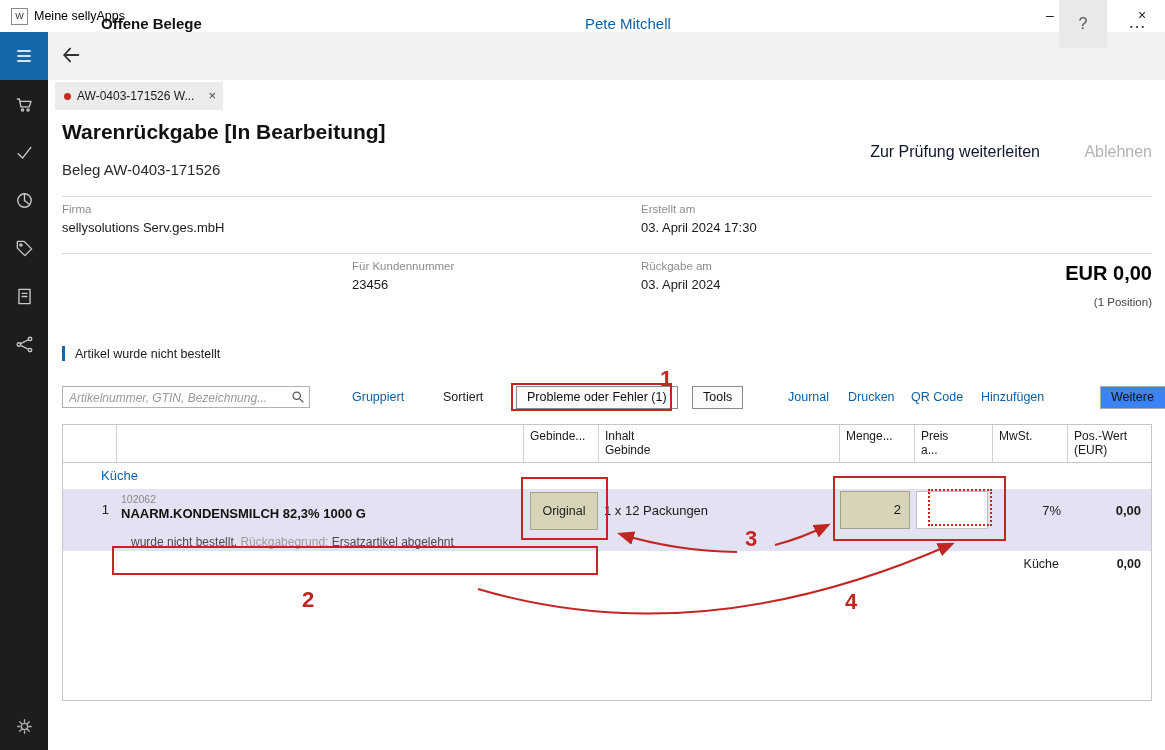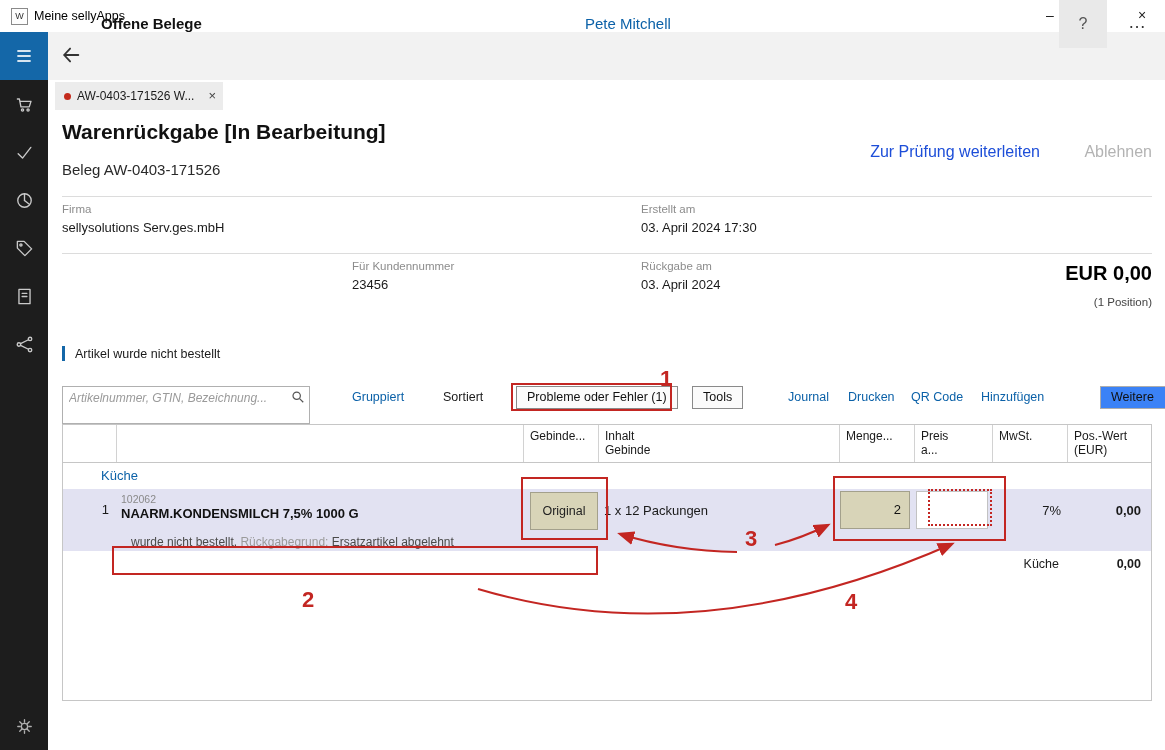--- a/index.html
+++ b/index.html
@@ -25,33 +25,33 @@
   .side-btn svg{stroke:#c9c9c9;fill:none;stroke-width:1.7;stroke-linecap:round;stroke-linejoin:round;}
   .gear-btn{bottom:0;}
   
   .tabbar{position:absolute;left:48px;top:80px;width:1117px;height:30px;background:#fff;}
   .tab{position:absolute;left:7px;top:2px;width:168px;height:28px;background:#ececec;}
   .tab-dot{position:absolute;left:9px;top:11px;width:7px;height:7px;border-radius:50%;background:#c42b1c;}
   .tab-label{position:absolute;left:22px;top:0;line-height:28px;font-size:12px;color:#1a1a1a;white-space:nowrap;}
   .tab-close{position:absolute;right:7px;top:0;line-height:27px;font-size:13px;color:#444;}
   
   .doc-title{position:absolute;left:62px;top:120px;font-size:21px;font-weight:bold;color:#111;}
-  .link-forward{position:absolute;right:125px;top:143px;font-size:16px;color:#1d4ed8;}
+  .link-forward{position:absolute;right:125px;top:143px;font-size:16px;color:#0f172a;}
   .link-reject{position:absolute;right:13px;top:143px;font-size:16px;color:#b3b3b3;}
   .doc-subtitle{position:absolute;left:62px;top:161px;font-size:15px;color:#2a2a2a;}
   .divider{position:absolute;left:62px;width:1090px;height:1px;background:#dcdcdc;}
   .fblock{position:absolute;}
   .flabel{font-size:11.5px;color:#8c8c8c;margin-bottom:4px;}
   .fvalue{font-size:13px;color:#1a1a1a;line-height:18px;white-space:pre-line;}
   .total{position:absolute;right:13px;top:262px;font-size:20px;font-weight:bold;color:#000;}
   .total-note{position:absolute;right:13px;top:296px;font-size:11.5px;color:#444;}
   .flag{position:absolute;left:62px;top:346px;font-size:12.5px;color:#1a1a1a;display:flex;align-items:center;}
   .flag-bar{width:3px;height:15px;background:#1467a8;margin-right:10px;}
   
-  .search-box{position:absolute;left:62px;top:386px;width:248px;height:38px;border:1px solid #b0b0b0;box-sizing:border-box;background:#fff;}
+  .search-box{position:absolute;left:62px;top:386px;width:248px;height:22px;border:1px solid #b0b0b0;box-sizing:border-box;background:#fff;}
   .search-box input{position:absolute;left:4px;top:1px;width:215px;height:18px;border:none;outline:none;font-family:"Liberation Sans",sans-serif;font-size:12px;font-style:italic;color:#333;background:transparent;}
   .search-box input::placeholder{color:#9a9a9a;font-style:italic;}
   .search-icon{position:absolute;right:4px;top:3px;}
   .tlink{position:absolute;top:390px;font-size:12.5px;color:#0b61a8;text-decoration:none;}
   .tlink.underlined{}
   .ttext{position:absolute;top:390px;font-size:12.5px;color:#1a1a1a;}
   .tbtn{position:absolute;top:386px;height:23px;box-sizing:border-box;border:1px solid #8a8a8a;background:#fbfbfb;font-size:12.5px;line-height:21px;padding:0 10px;color:#111;}
   .weitere{position:absolute;left:1060px;top:386px;width:92px;height:23px;box-sizing:border-box;border:1px solid #adadad;background:#3b82f6;font-size:12.5px;line-height:21px;color:#111;margin-left:40px;}
   .weitere .lbl{margin-left:10px;}
   .chev{position:absolute;right:9px;top:8px;width:7px;height:7px;border-right:1.5px solid #444;border-bottom:1.5px solid #444;transform:rotate(45deg) scale(1,0.8);margin-top:-2px;}
@@ -257,21 +257,21 @@
       <div class="hcell" style="left:929px;width:75px">MwSt.</div>
       <div class="hcell" style="left:1004px;width:84px">Pos.-Wert
 (EUR)</div>
     </div>
     <div class="t-group">
       <span>Küche</span>
     </div>
     <div class="t-main">
       <span class="pos-num">1</span>
       <span class="art-no">102062</span>
-      <span class="art-name">NAARM.KONDENSMILCH 7,5% 1000 G</span>
+      <span class="art-name">NAARM.KONDENSMILCH 82,3% 1000 G</span>
       <span class="gebinde-box">Original</span>
       <span class="inhalt">1 x 12 Packungen</span>
       <span class="menge-box">2</span>
       <span class="preis-box"></span>
       <span class="mwst">7%</span>
       <span class="poswert">0,00</span>
     </div>
     <div class="t-sub">
       <span class="dk">wurde nicht bestellt, </span><span class="lt">Rückgabegrund:</span><span class="dk"> Ersatzartikel abgelehnt</span>
     </div>

